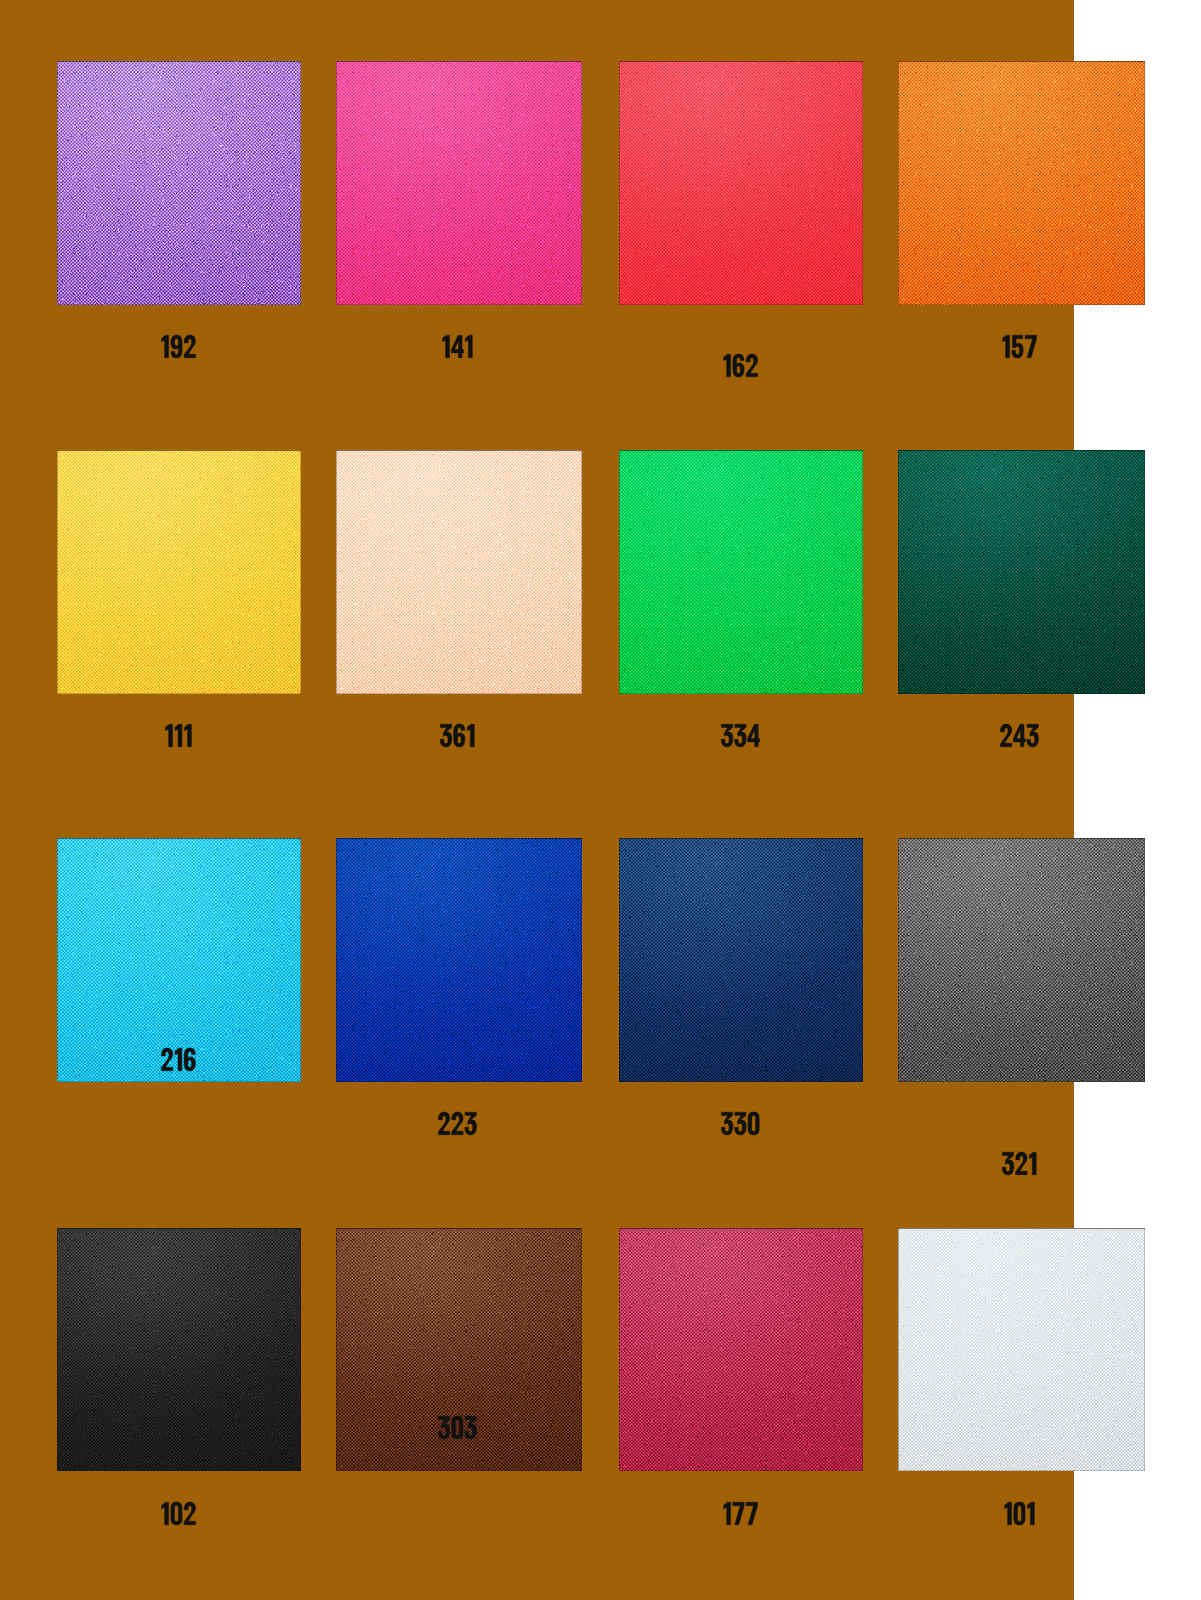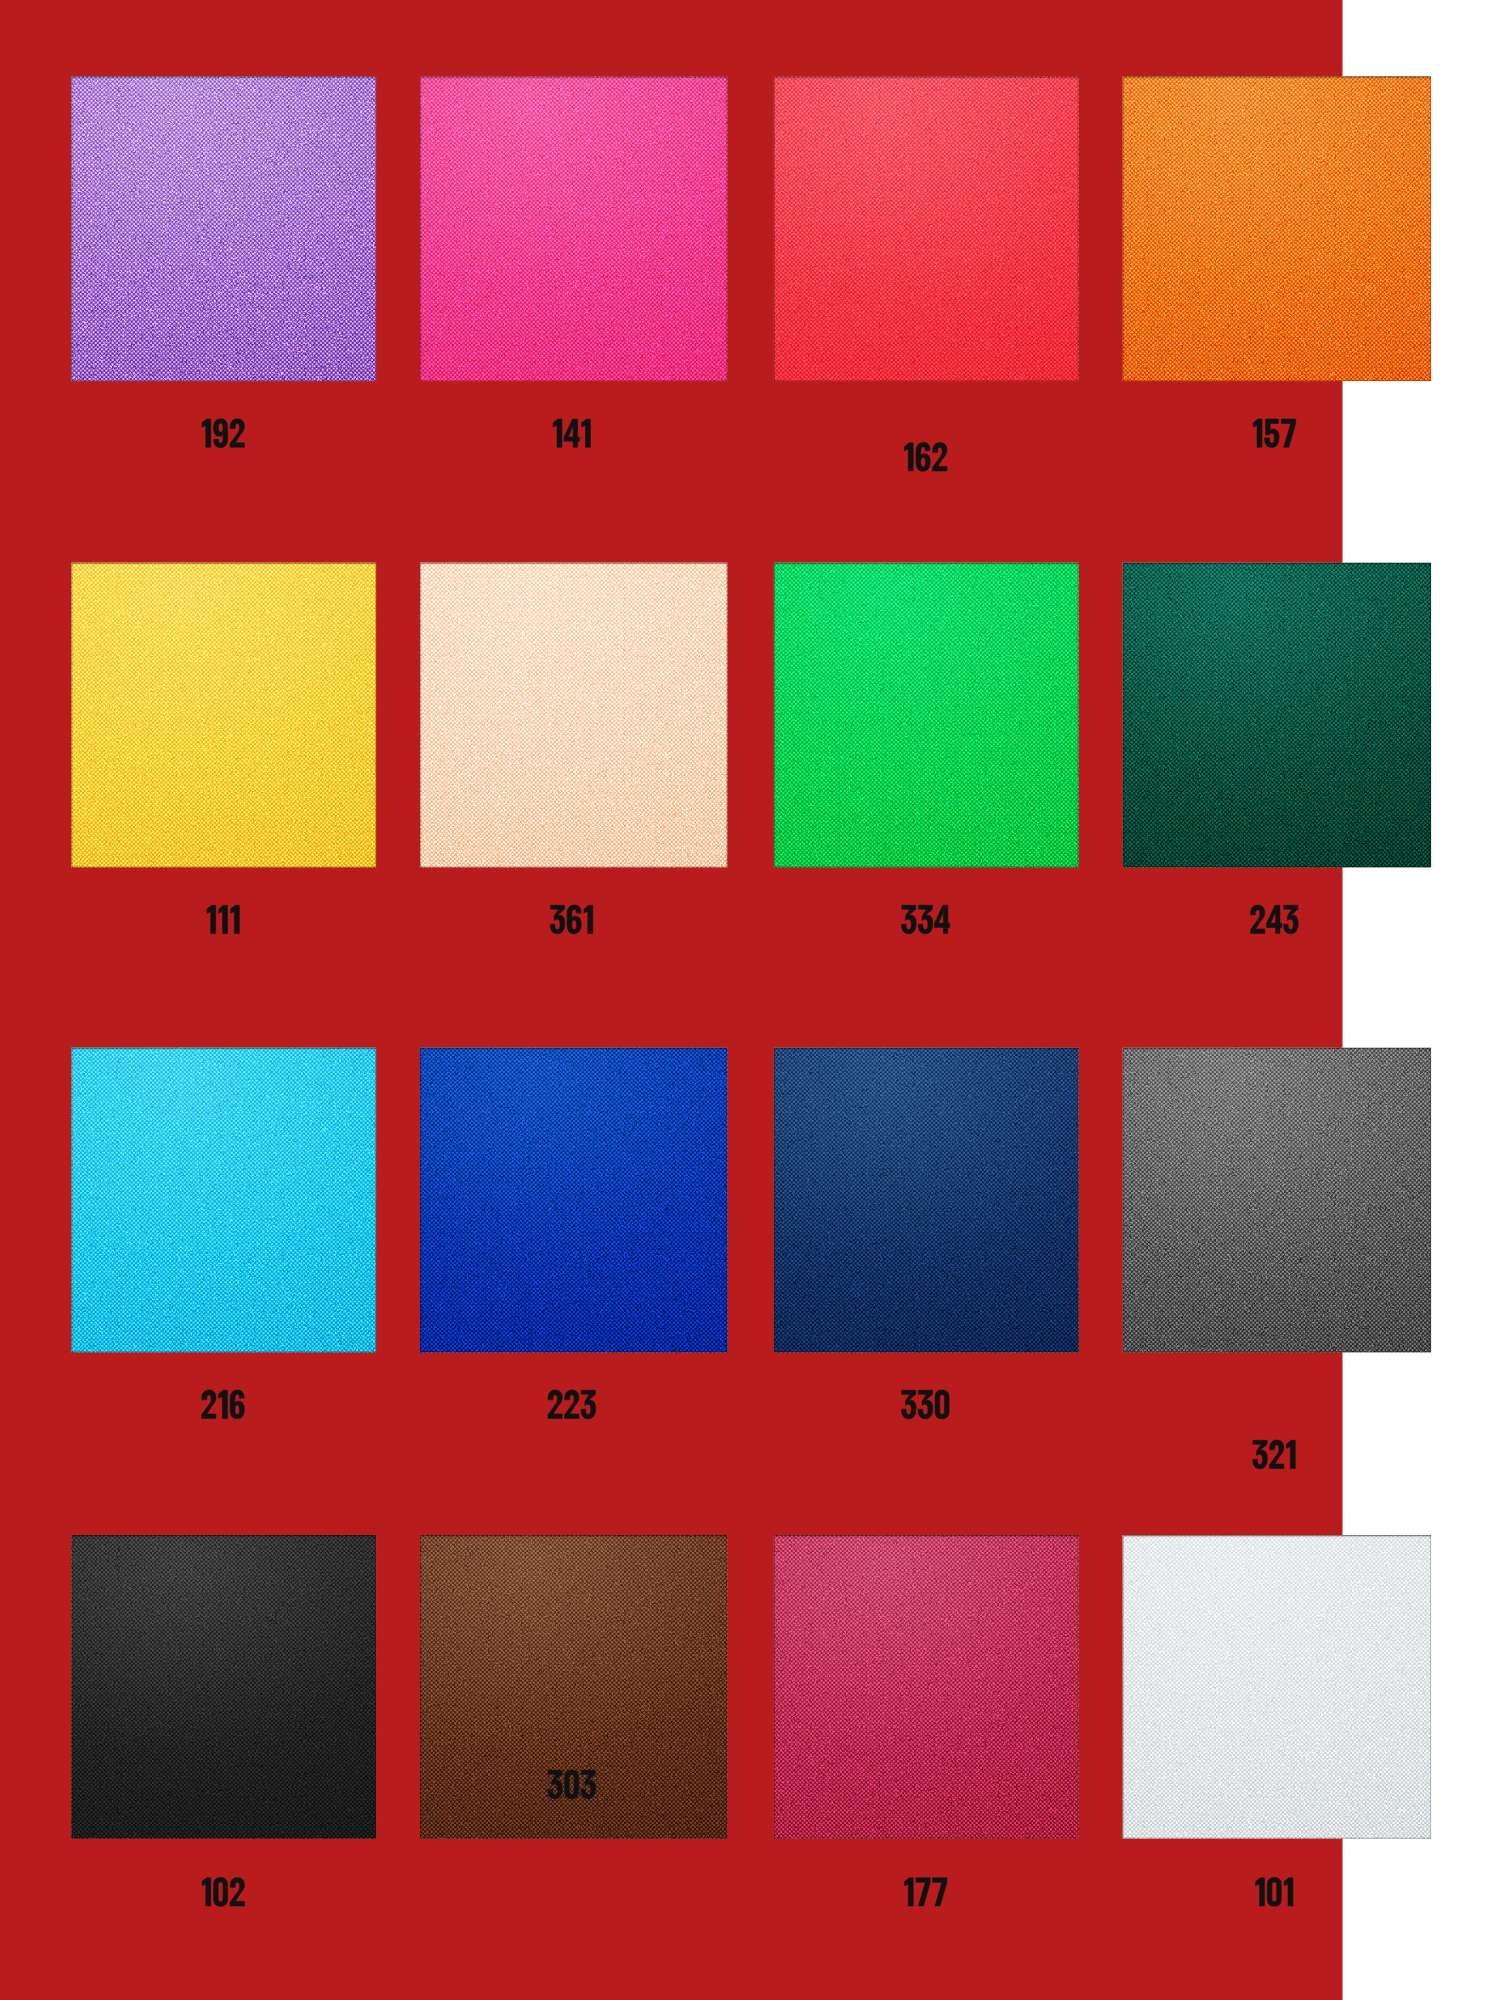--- a/index.html
+++ b/index.html
@@ -1,20 +1,20 @@
 <!DOCTYPE html>
 <html><head>
 <meta charset="utf-8">
 <title>Fabric Colour Swatch Chart</title>
 <style>
   html,body{margin:0;padding:0;}
   body{width:1201px;height:1600px;background:#ffffff;overflow:hidden;
        font-family:"DejaVu Sans Condensed","DejaVu Sans",sans-serif;
        -webkit-font-smoothing:antialiased;}
-  .sheet{position:relative;width:1074px;height:1600px;background:#b91c1c;}
+  .sheet{position:relative;width:1074px;height:1600px;background:#a16207;}
   .grid{position:absolute;left:0;top:0;width:1201px;height:1600px;}
   .swatch{position:absolute;overflow:hidden;isolation:isolate;}
   .swatch .edge{position:absolute;inset:0;pointer-events:none;
      box-shadow:inset 0 1px 0 rgba(0,0,0,.40), inset 1px 0 0 rgba(0,0,0,.26),
                 inset -1px 0 0 rgba(0,0,0,.18), inset 0 -1px 0 rgba(0,0,0,.18),
                 inset 0 2px 2px -1px rgba(0,0,0,.14);}
   .swatch .base{position:absolute;inset:0;}
   .swatch .sheen{position:absolute;inset:0;mix-blend-mode:soft-light;
      background:
        radial-gradient(135% 115% at 36% 10%, rgba(255,255,255,.46) 0%, rgba(255,255,255,.19) 34%, rgba(255,255,255,0) 62%, rgba(0,0,0,.19) 100%),
@@ -258,21 +258,21 @@
         </svg>
         <svg class="hl" width="244" height="244" viewBox="0 0 244 244">
           <rect x="-16" y="-16" width="276" height="276" fill="url(#weaveHL)" filter="url(#warp)"></rect>
         </svg>
         <svg class="grain" width="244" height="244" viewBox="0 0 244 244">
           <rect width="244" height="244" filter="url(#grain)"></rect>
         </svg>
         <div class="sheen"></div>
         <div class="edge"></div>
       </div>
-      <div class="label" style="left: 56px; top: 1112px; width: 244px; text-decoration: underline;">
+      <div class="label" style="left: 56px; top: 1048px; width: 244px; text-decoration: underline;">
         <svg width="36.80" height="23" viewBox="0 -1 160 102">
           <g fill="#111111" stroke="#111111" stroke-width="2.0" stroke-linejoin="round">
             <path transform="translate(1.25,0)" d="M3.5 29 C3.5 10 13.5 -1 28.8 -1 C44.5 -1 53.9 9.5 53.9 25.5 C53.9 36 49 45.5 38.5 57 L21.5 84 L53.9 84 L53.9 100 L3 100 L3 87 L27.5 53 C33.5 45.5 36.8 39.5 36.8 31 C36.8 21.5 34 16 28.8 16 C23.5 16 20.8 20.5 20.8 30 L20.8 34 L3.5 34 Z"></path>
             <path transform="translate(62.77,0)" d="M32.77 0 L32.77 100 L15.25 100 L15.25 22 L1.69 28.5 L1.69 13.5 L18.64 0 Z"></path>
             <path transform="translate(101.97,0)" d="M29.94 -1 C44.63 -1 53.11 8.5 53.11 25 L53.11 28 L36.16 28 L36.16 24.5 C36.16 18 33.33 14.5 29.38 14.5 C23.73 14.5 20.34 19 20.34 29.5 L20.34 45 C23.16 41 27.68 38.5 32.77 38.5 C46.33 38.5 53.67 48 53.67 66.5 C53.67 89 44.63 101 28.25 101 C11.3 101 3.39 89.5 3.39 67 L3.39 31 C3.39 9.5 12.99 -1 29.94 -1 Z M28.81 52.5 C23.73 52.5 20.34 56.5 20.34 66 L20.34 71 C20.34 81 23.16 85.5 28.81 85.5 C33.9 85.5 36.72 81 36.72 70.5 C36.72 57 33.9 52.5 28.81 52.5 Z"></path>
           </g>
         </svg>
         <span class="txt">216</span>
       </div>
       <div class="swatch" style="left: 336px; top: 838px; width: 246px; height: 244px;">

